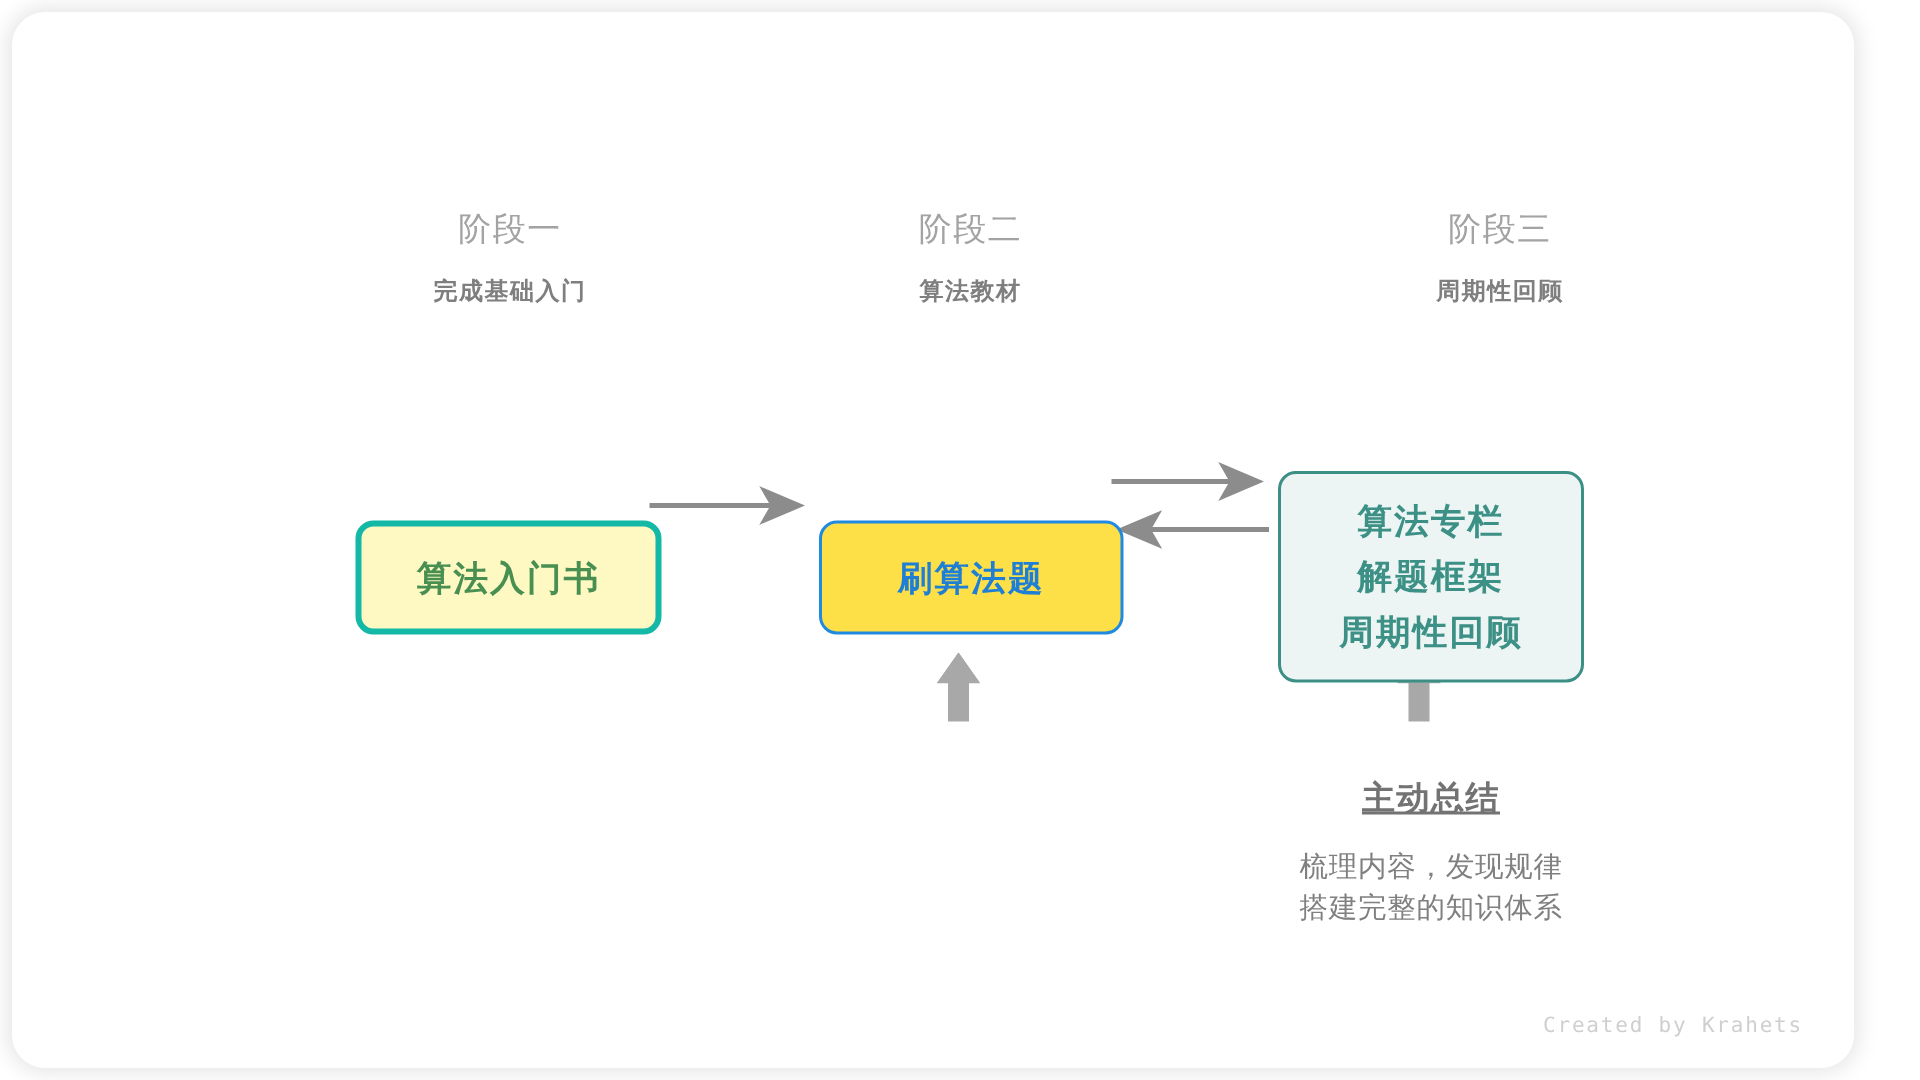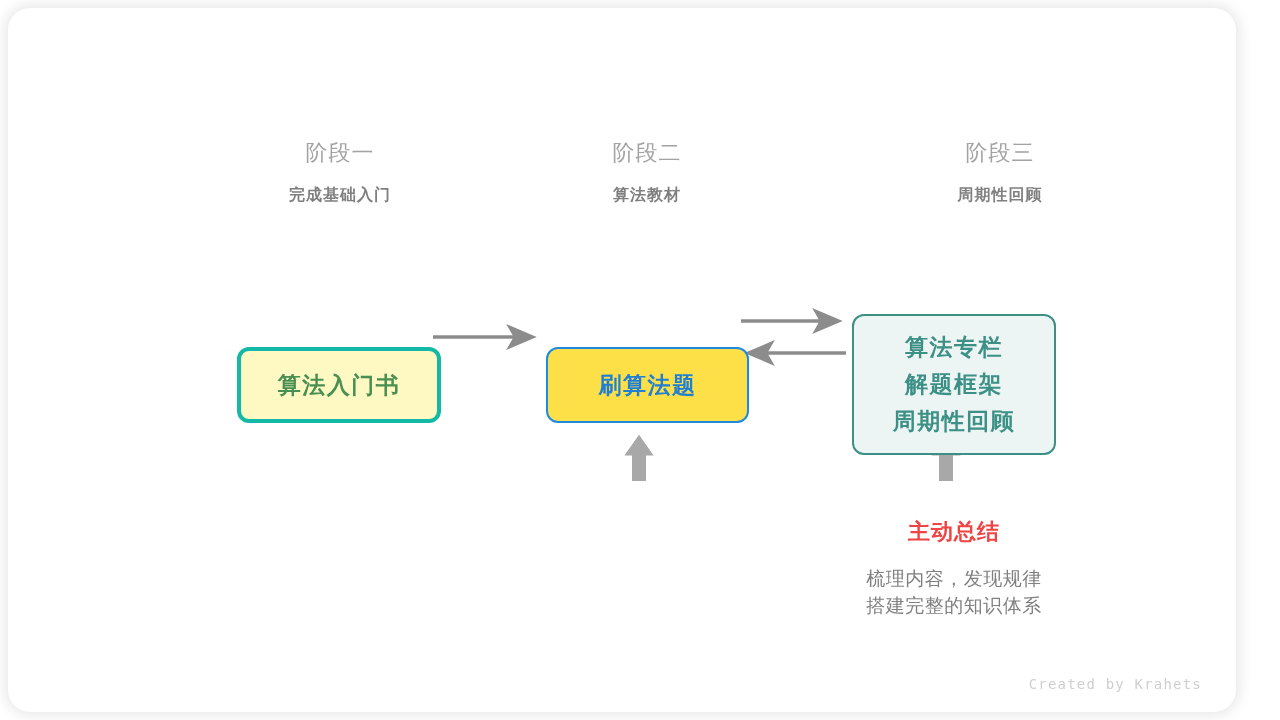--- a/index.html
+++ b/index.html
@@ -121,21 +121,21 @@
   .note-body {
     font-size: 19px;
     color: #808080;
     line-height: 27px;
     margin-top: 18px;
     letter-spacing: 0.5px;
   }
   #note-1 { left: 489px; top: 509px; }
   #note-1 .note-title { color: #1f82cf; }
   #note-2 { left: 796px; top: 509px; }
-  #note-2 .note-title { color: #ef4444; }
+  #note-2 .note-title { color: #737373; text-decoration: underline; }
 
   
   #footer-credit {
     position: absolute;
     right: 34px;
     bottom: 20px;
     font-family: "DejaVu Sans Mono", "Liberation Mono", monospace;
     font-size: 14px;
     color: #cfcfcf;
     letter-spacing: 1.2px;

